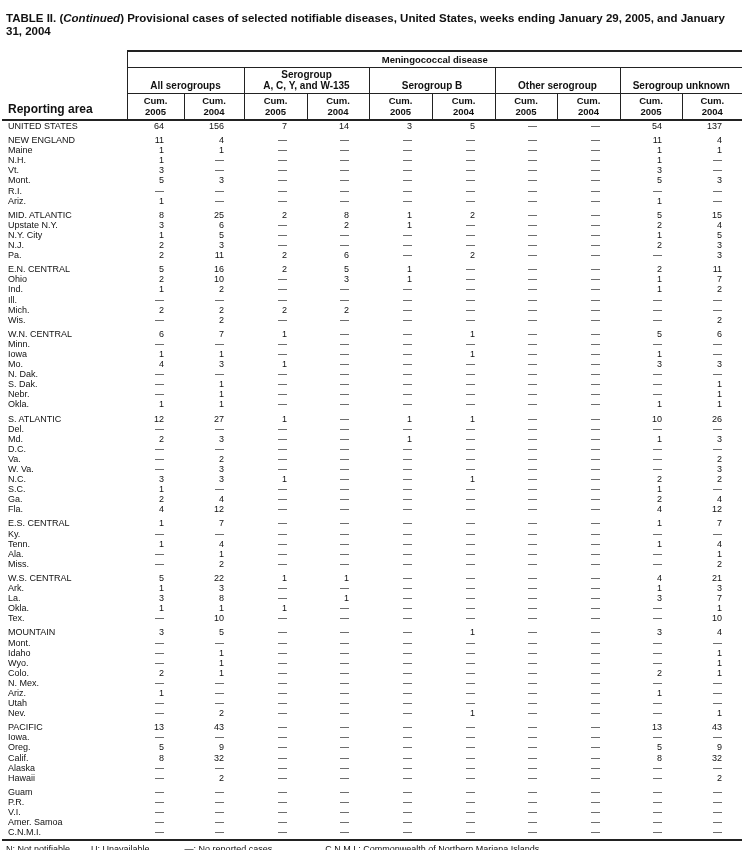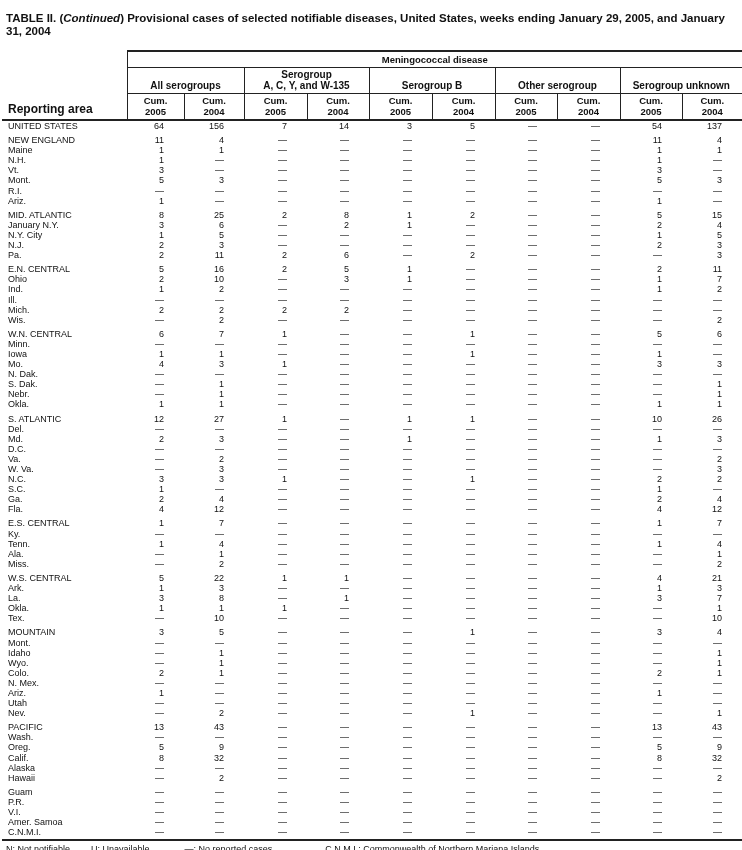--- a/index.html
+++ b/index.html
@@ -209,21 +209,21 @@
           <td class="num">2</td>
           <td class="num">8</td>
           <td class="num">1</td>
           <td class="num">2</td>
           <td class="num">—</td>
           <td class="num">—</td>
           <td class="num">5</td>
           <td class="num">15</td>
         </tr>
         <tr>
-          <td class="area">January N.Y.</td>
+          <td class="area">Upstate N.Y.</td>
           <td class="num">3</td>
           <td class="num">6</td>
           <td class="num">—</td>
           <td class="num">2</td>
           <td class="num">1</td>
           <td class="num">—</td>
           <td class="num">—</td>
           <td class="num">—</td>
           <td class="num">2</td>
           <td class="num">4</td>
@@ -854,21 +854,21 @@
           <td class="num">—</td>
           <td class="num">—</td>
           <td class="num">—</td>
           <td class="num">—</td>
           <td class="num">—</td>
           <td class="num">—</td>
           <td class="num">13</td>
           <td class="num">43</td>
         </tr>
         <tr>
-          <td class="area">Wash.</td>
+          <td class="area">Iowa.</td>
           <td class="num">—</td>
           <td class="num">—</td>
           <td class="num">—</td>
           <td class="num">—</td>
           <td class="num">—</td>
           <td class="num">—</td>
           <td class="num">—</td>
           <td class="num">—</td>
           <td class="num">—</td>
           <td class="num">—</td>

